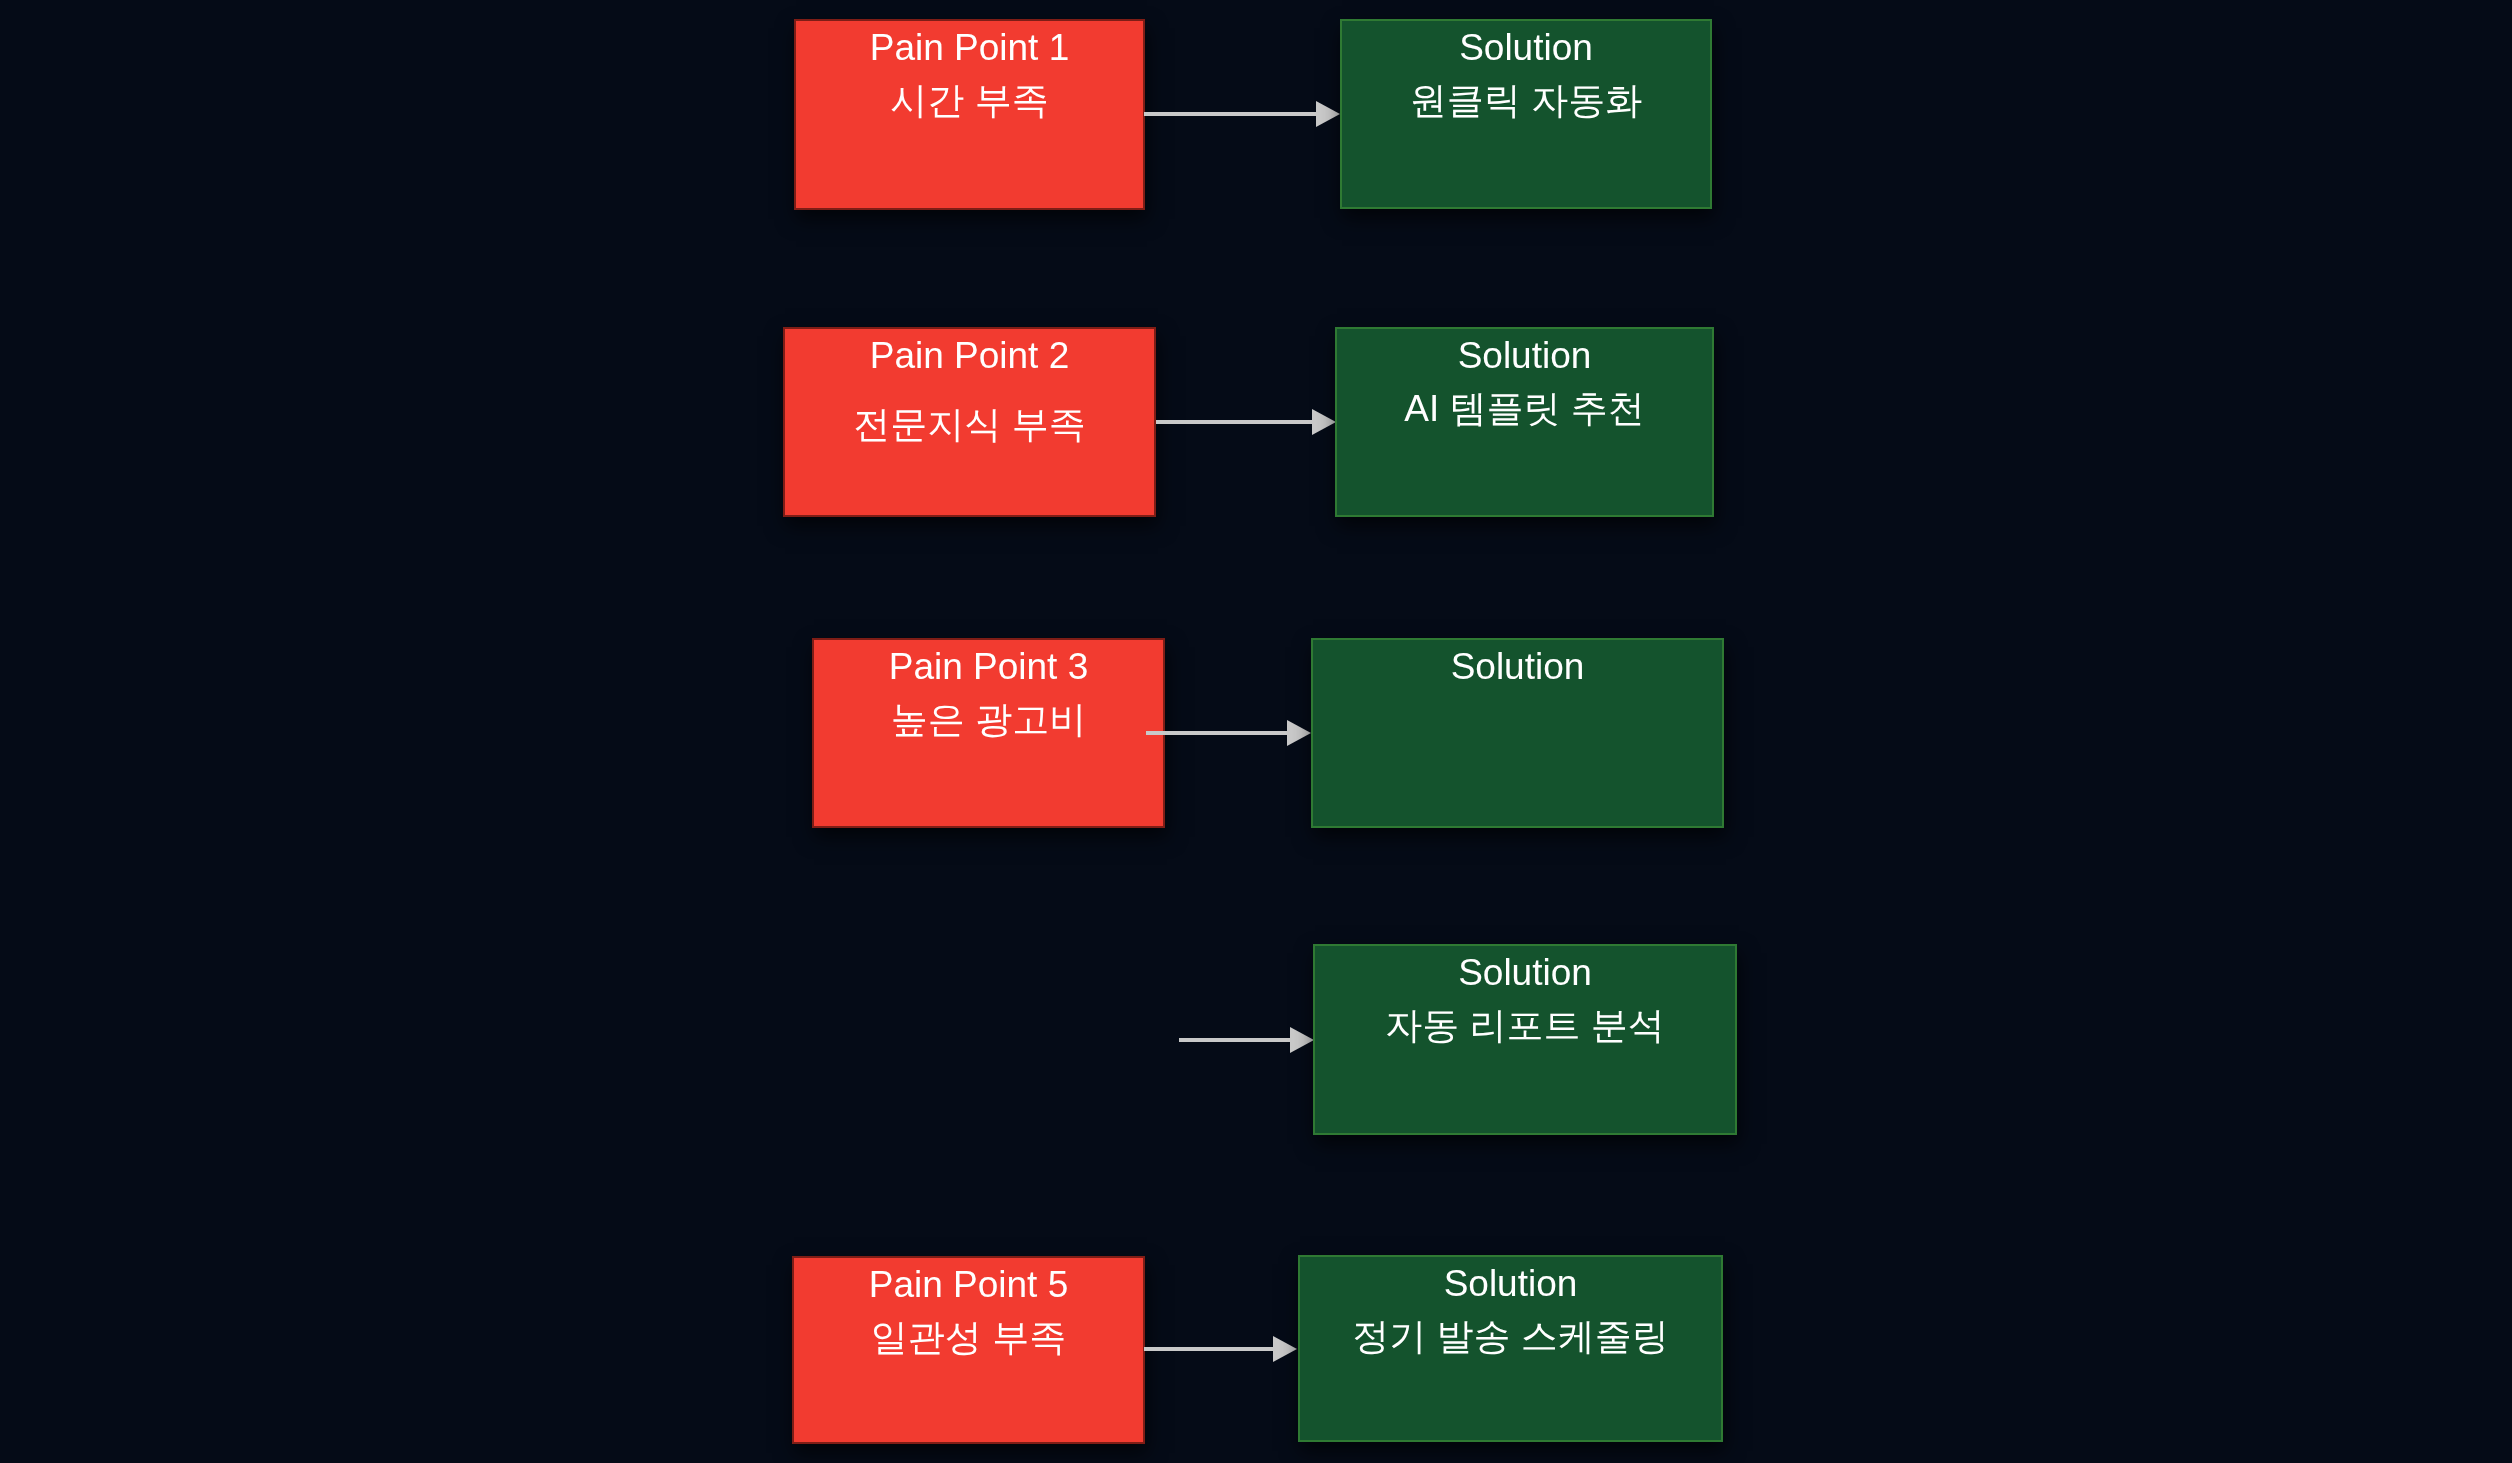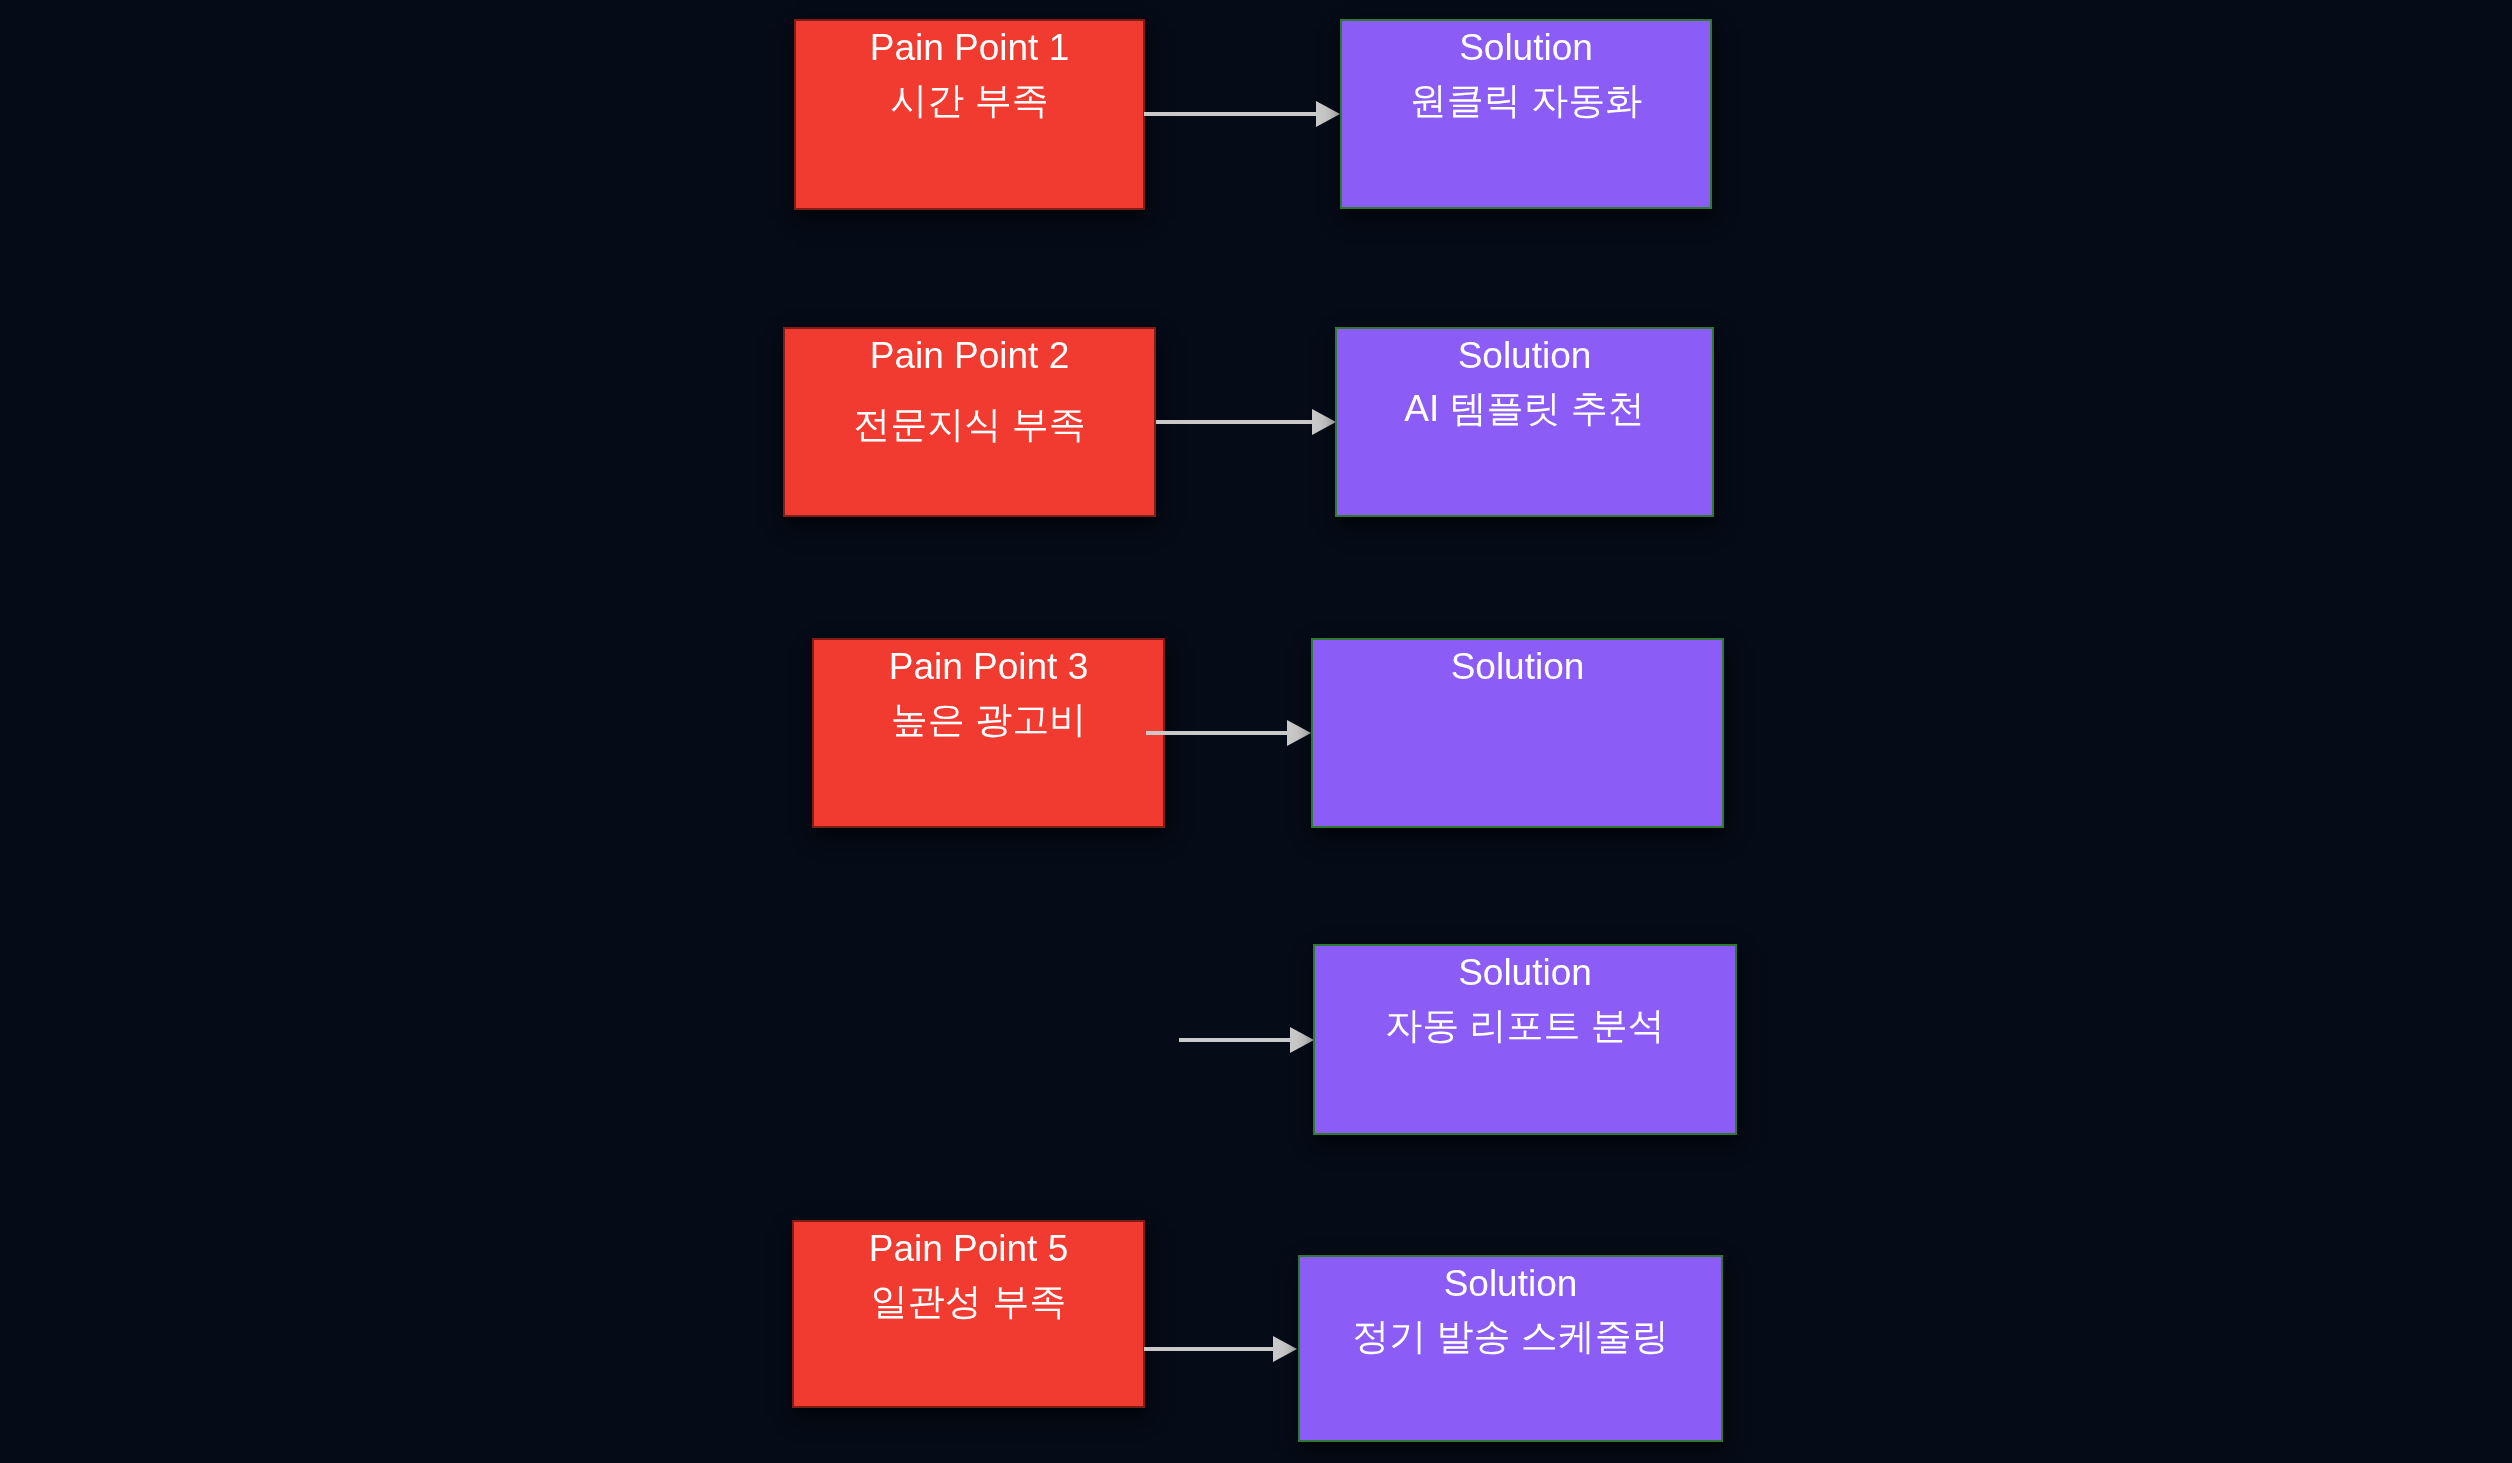--- a/index.html
+++ b/index.html
@@ -30,21 +30,21 @@
     box-shadow: 1.8px 9.2px 18.5px rgba(0, 0, 0, 0.65);
   }
   .box .t1, .box .t2 {
     white-space: nowrap;
   }
   .pain {
     background: #f23b30;
     border: 2.8px solid #7f1d16;
   }
   .solution {
-    background: #8b5cf6;
+    background: #14532d;
     border: 2.8px solid #2f7a33;
   }
   .connector {
     position: absolute;
     height: 28px;
   }
   .connector .shaft {
     position: absolute;
     left: 0;
     right: 20.3px;
@@ -108,21 +108,21 @@
 
   <div class="connector" style="left:1179px; top:1026px; width:135px;">
     <div class="shaft"></div>
     <div class="head"></div>
   </div>
   <div class="box solution" style="left:1313px; top:944px; width:424px; height:191px;">
     <div class="t1">Solution</div>
     <div class="t2">자동 리포트 분석</div>
   </div>
 
-  <div class="box pain" style="left:792px; top:1220px; width:353px; height:188px;">
+  <div class="box pain" style="left:792px; top:1256px; width:353px; height:188px;">
     <div class="t1">Pain Point 5</div>
     <div class="t2">일관성 부족</div>
   </div>
   <div class="connector" style="left:1144px; top:1335px; width:153px;">
     <div class="shaft"></div>
     <div class="head"></div>
   </div>
   <div class="box solution" style="left:1298px; top:1255px; width:425px; height:187px;">
     <div class="t1">Solution</div>
     <div class="t2">정기 발송 스케줄링</div>

